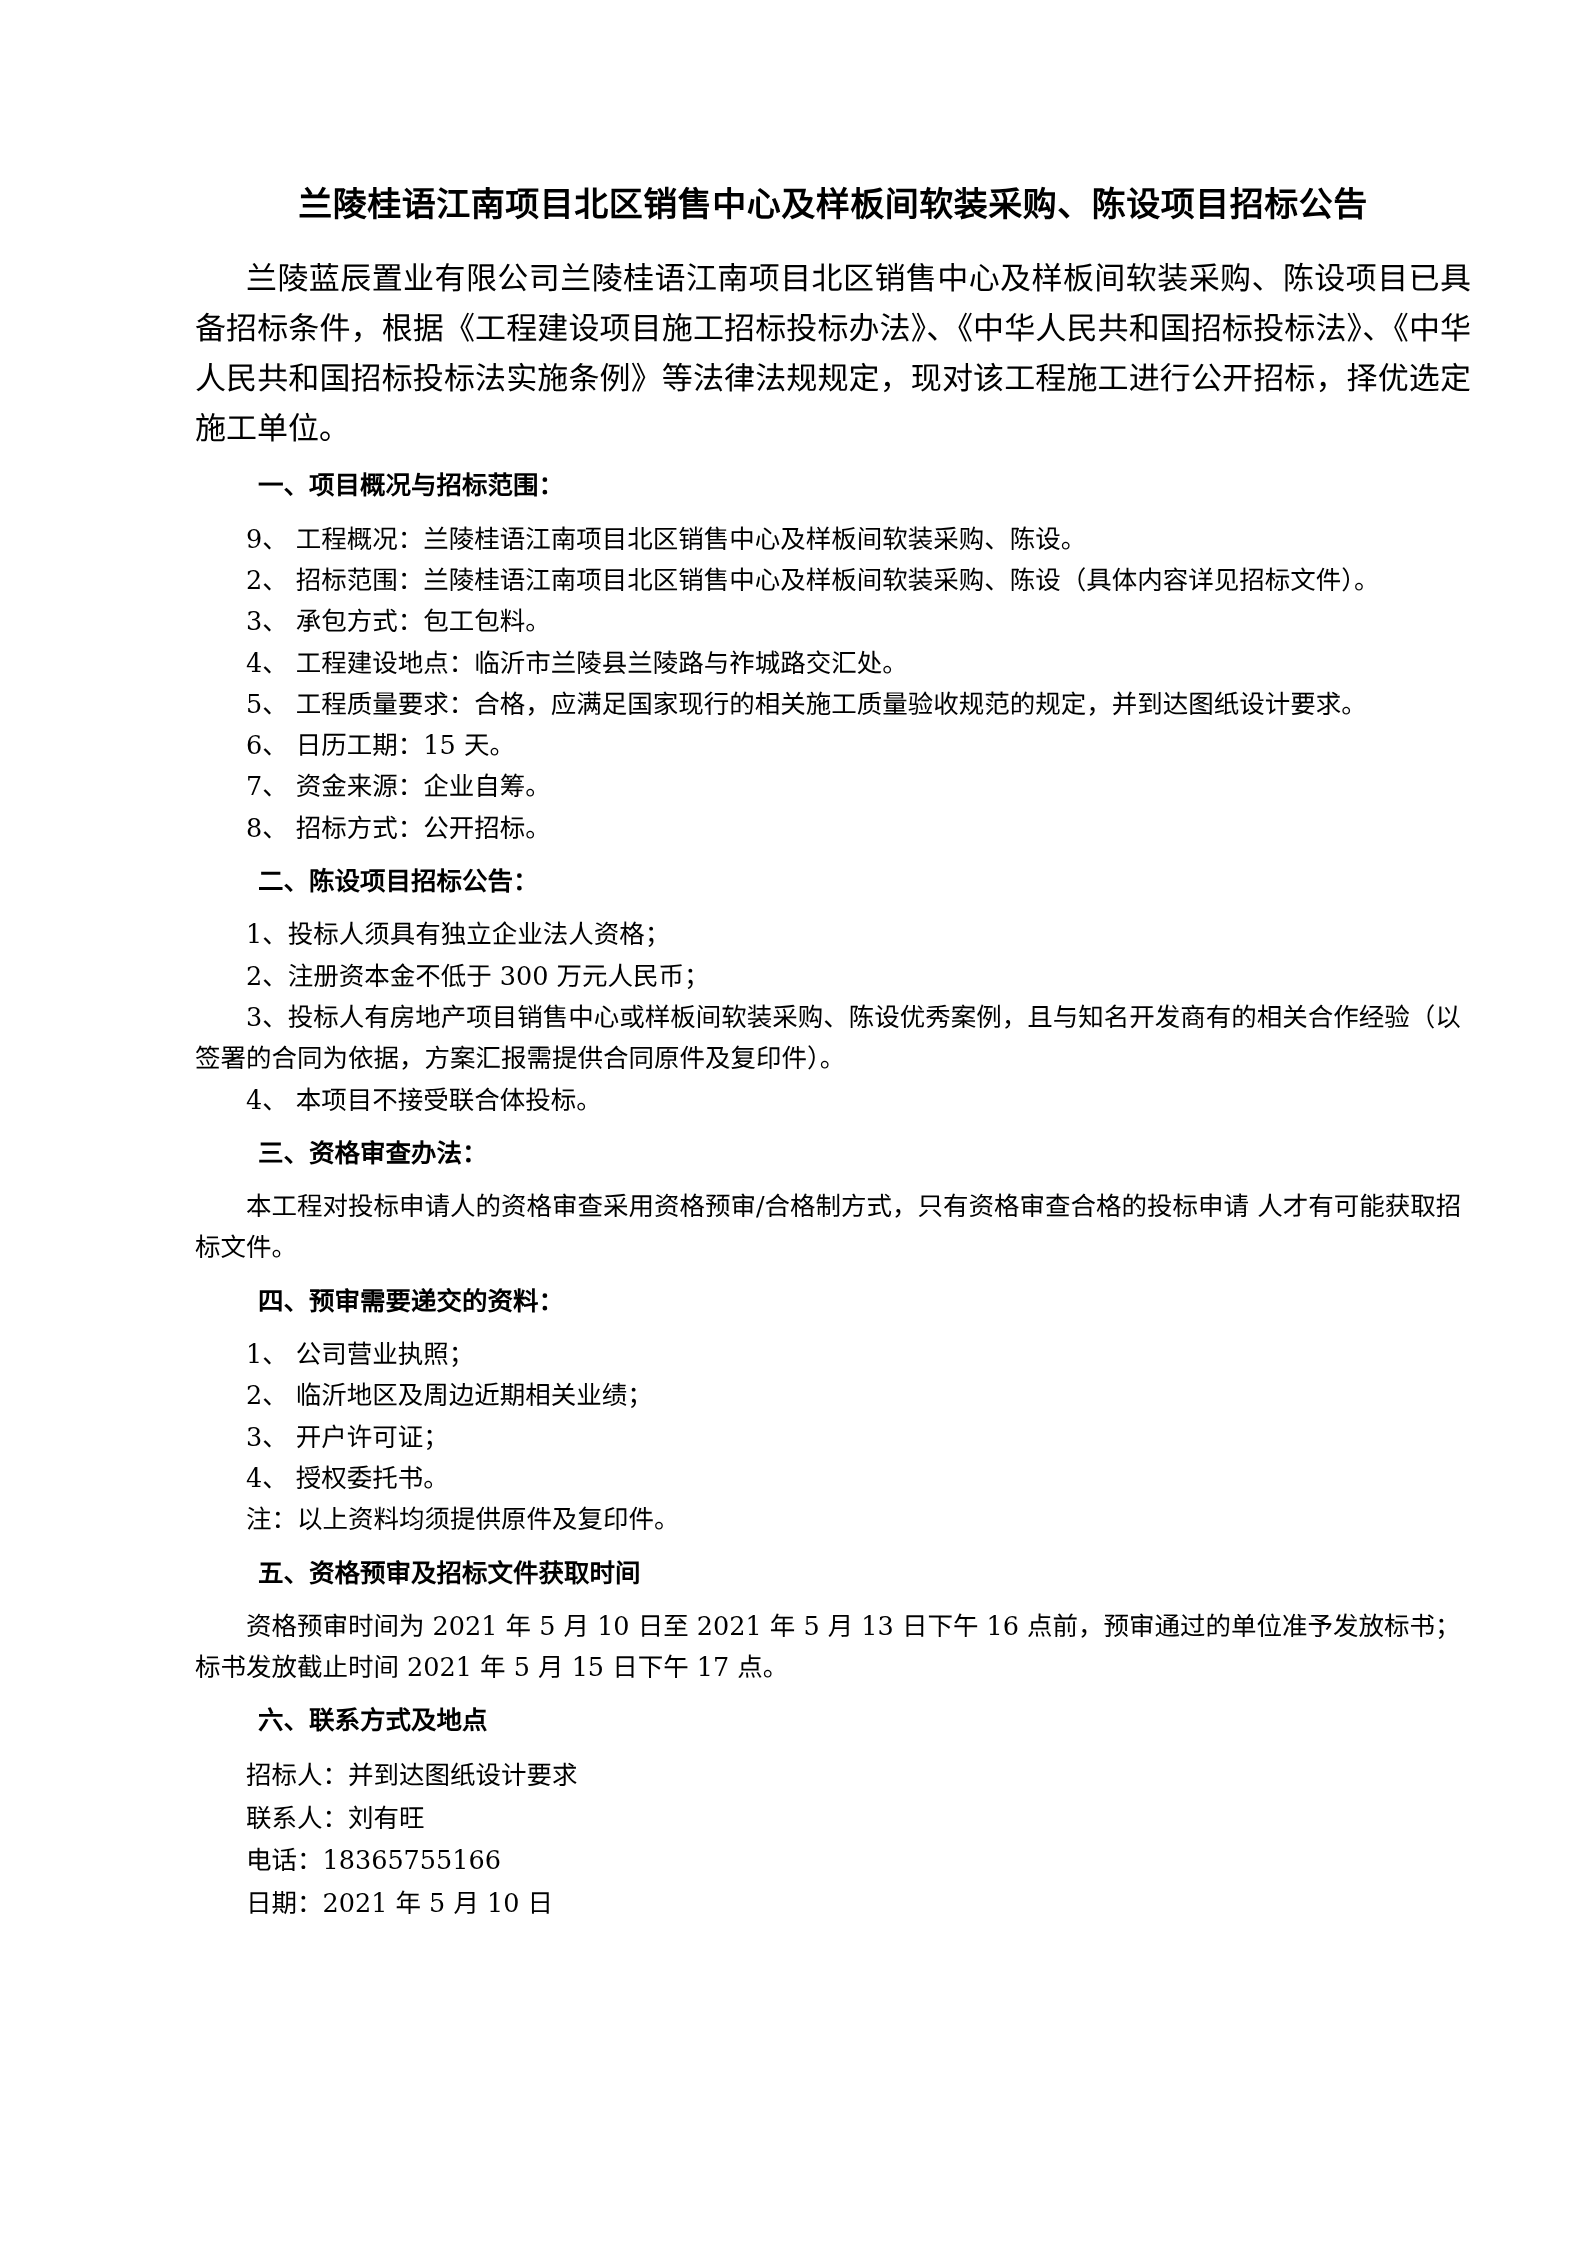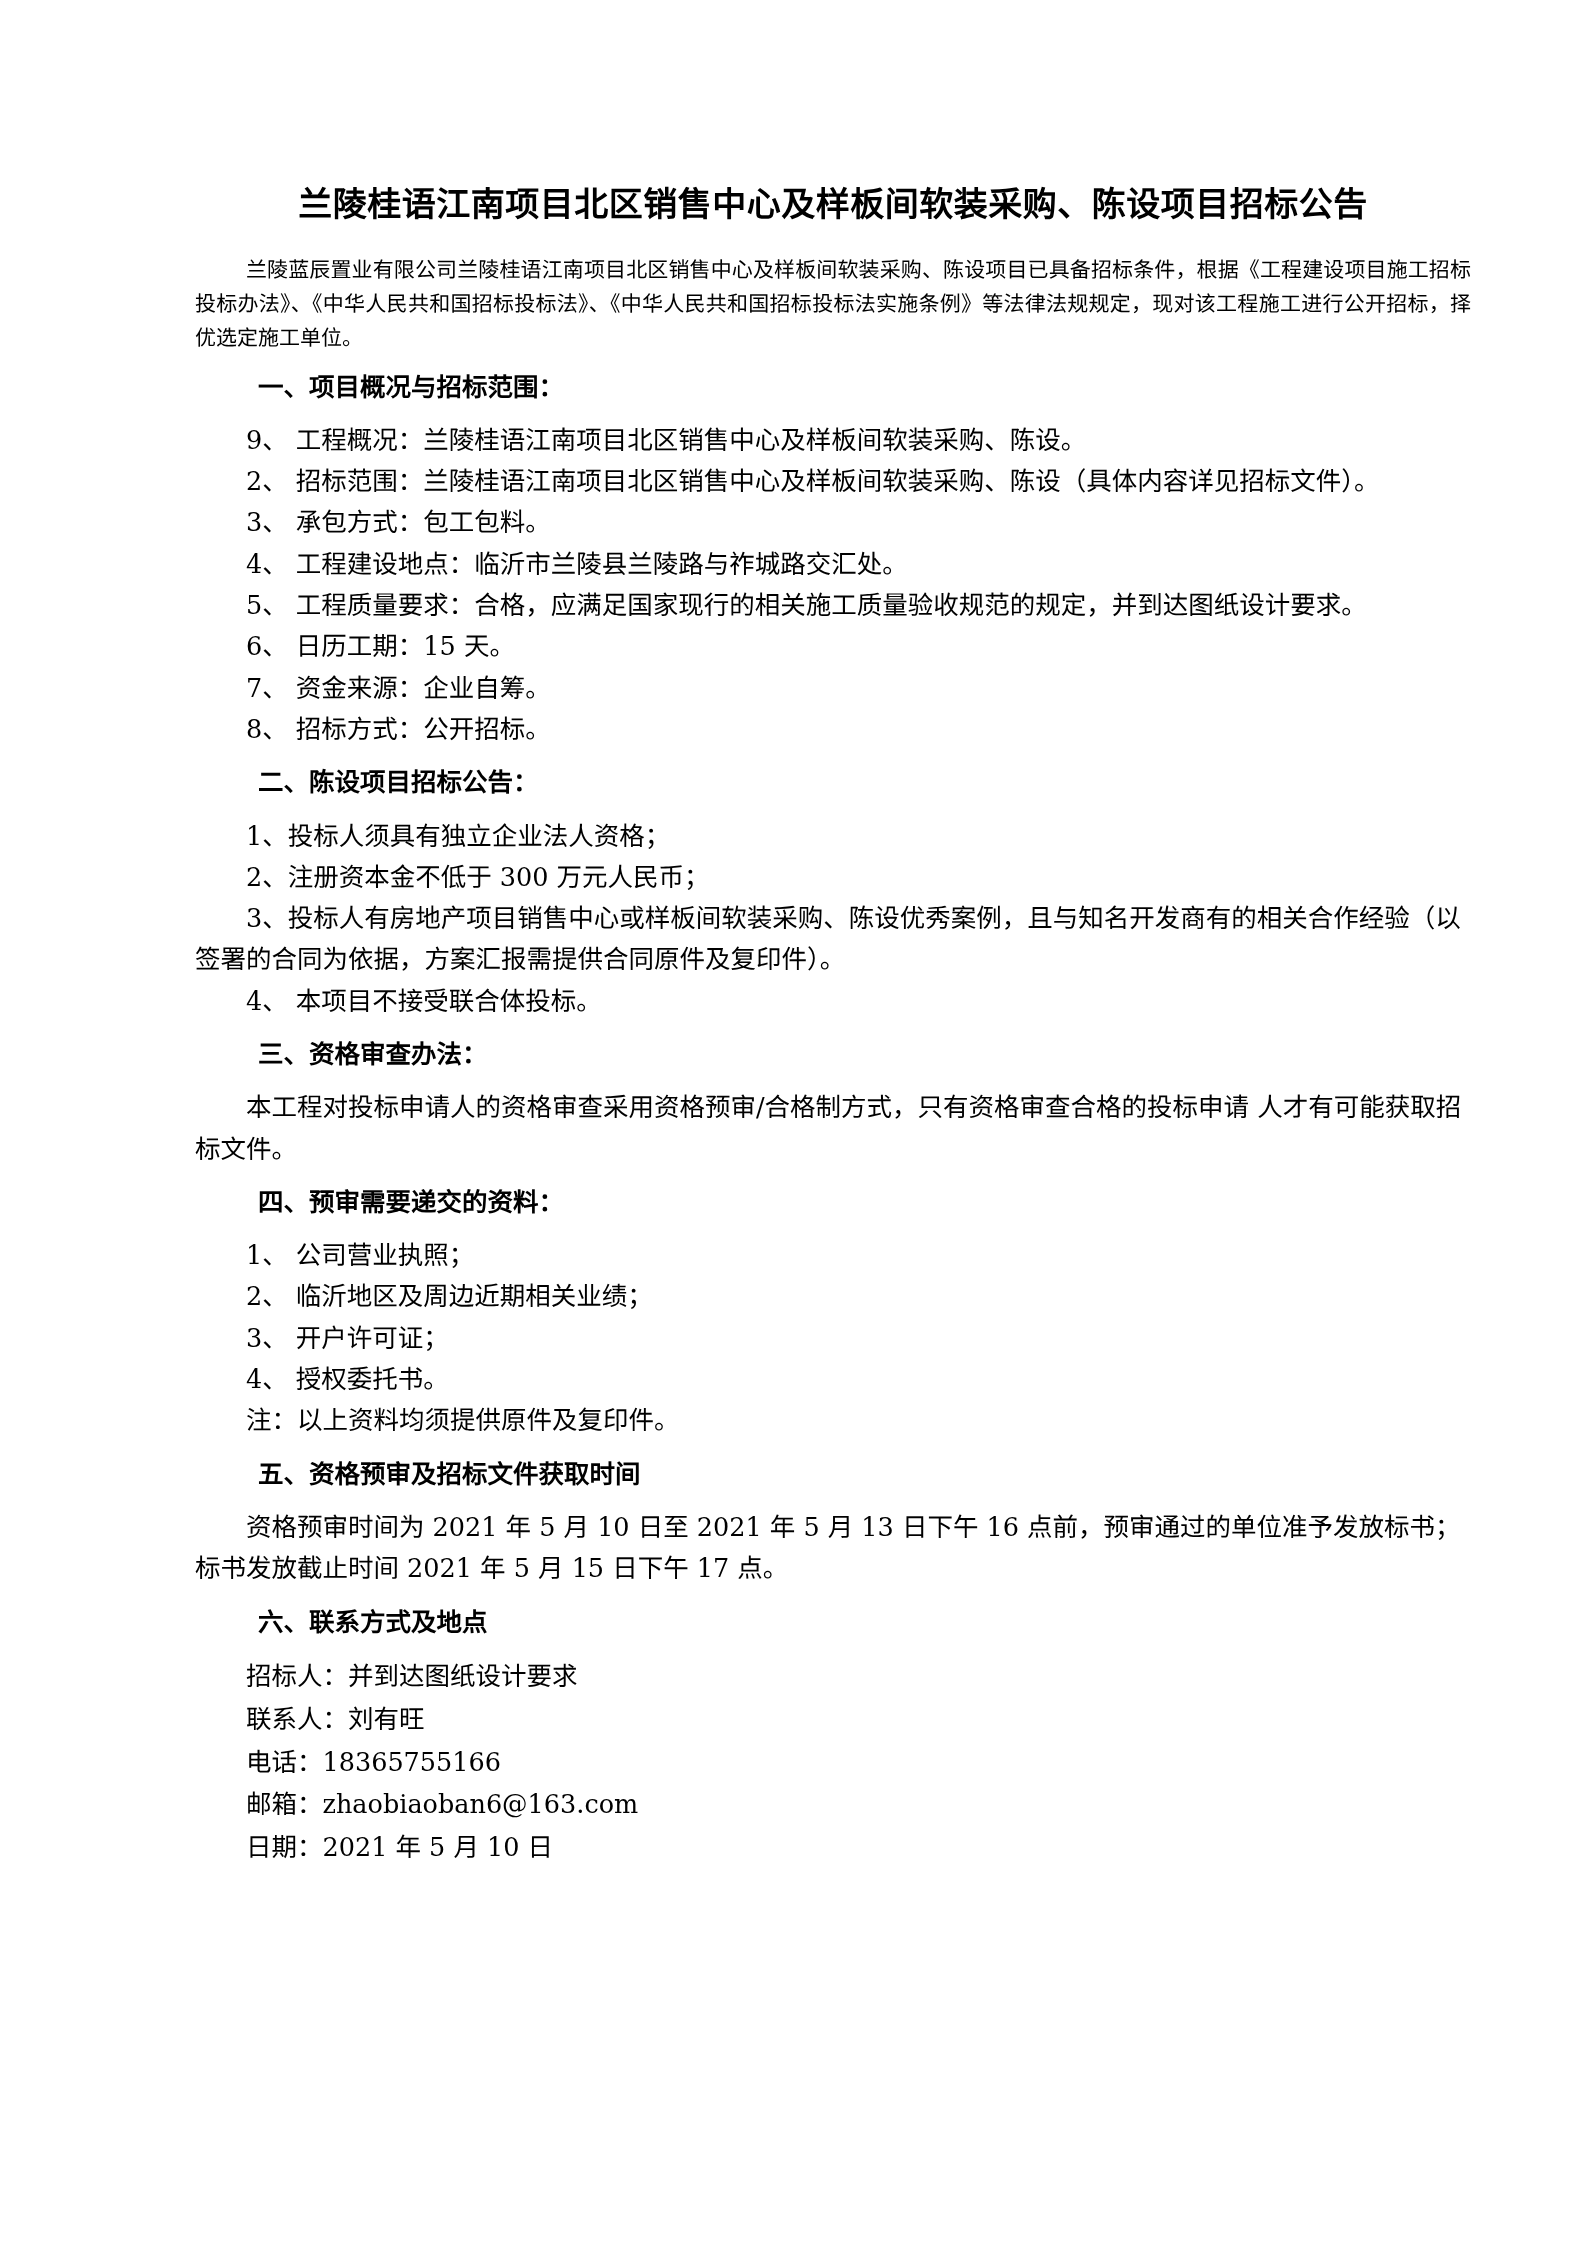--- a/index.html
+++ b/index.html
@@ -24,21 +24,21 @@
     font-family: "DejaVu Serif", "Liberation Serif", serif;
     font-weight: bold;
     font-size: 34px;
     line-height: 1.75;
     text-align: center;
     letter-spacing: 0.5px;
     margin: 0 0 18px 0;
     padding: 0 20px;
   }
   p.body-line {
-    font-size: 21px;
+    font-size: 31px;
     line-height: 1.62;
     margin: 0;
     text-align: justify;
     text-justify: inter-ideograph;
   }
   .indent2 {
     text-indent: 51px;
   }
   .heading {
     font-weight: bold;
@@ -95,16 +95,15 @@
   <p class="item">4、  授权委托书。</p>
   <p class="item">注：以上资料均须提供原件及复印件。</p>
 
   <p class="heading">五、资格预审及招标文件获取时间</p>
   <p class="item">资格预审时间为 2021 年 5 月 10 日至 2021 年 5 月 13 日下午 16 点前，预审通过的单位准予发放标书；标书发放截止时间 2021 年 5 月 15 日下午 17 点。</p>
 
   <p class="heading">六、联系方式及地点</p>
   <p class="contact-line">招标人：并到达图纸设计要求</p>
   <p class="contact-line">联系人：刘有旺</p>
   <p class="contact-line">电话：18365755166</p>
-  <p class="contact-line">邮箱：zhaobiaoban6@163.com</p>
   <p class="contact-line">日期：2021 年 5 月 10 日</p>
 
 </div>
 
 </body></html>

